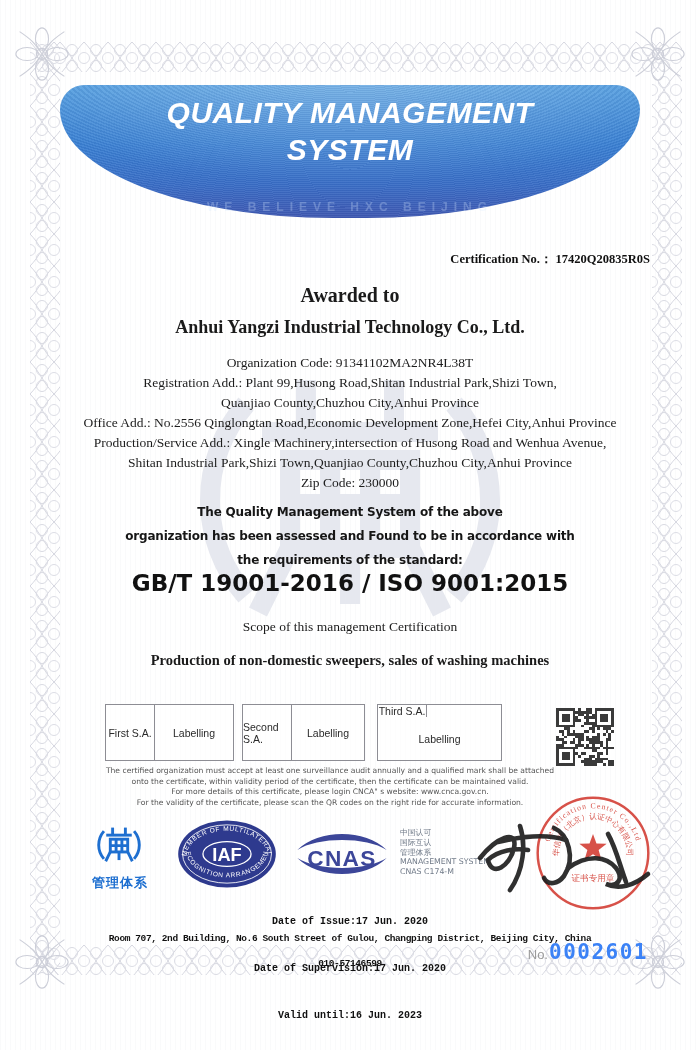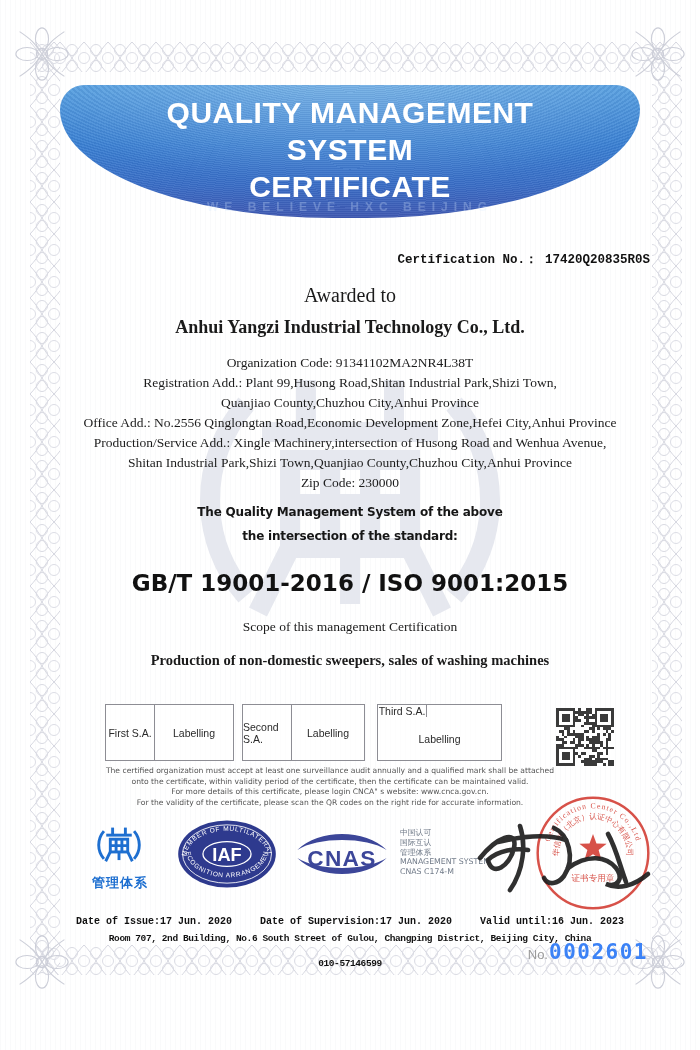--- a/index.html
+++ b/index.html
@@ -13,29 +13,29 @@
   
   .watermark{position:absolute;left:150px;top:300px;width:400px;height:400px;z-index:0;color:#e6e8ef;}
   
   .banner{position:absolute;left:60px;top:85px;width:580px;height:133px;z-index:3;
         border-radius:26px 26px 50% 50% / 26px 26px 115px 115px;
         background:radial-gradient(120% 170% at 50% -20%,rgba(255,255,255,0.30),rgba(255,255,255,0) 55%),
                    linear-gradient(180deg,#4d9ade 0%,#3a80d2 45%,#3a6ec6 75%,#4059b2 100%);
         text-align:center;color:#fff;font-family:"Liberation Sans",sans-serif;font-weight:bold;}
   .banner::after{content:"";position:absolute;inset:0;border-radius:inherit;pointer-events:none;
         background:repeating-radial-gradient(120% 170% at 50% -20%,rgba(255,255,255,0.06) 0 3px,rgba(10,20,70,0.05) 3px 6px);}
-  .banner-line{font-size:30px;line-height:37px;letter-spacing:0.5px;position:relative;z-index:1;}
+  .banner-line{font-size:30px;line-height:37px;letter-spacing:0.5px;position:relative;z-index:1;font-style:italic;}
   .banner-line:first-child{margin-top:9px;}
   .banner-wm{position:absolute;bottom:4px;left:0;width:100%;z-index:2;font-size:12px;font-weight:bold;
         letter-spacing:6px;color:rgba(215,233,255,0.28);margin-top:12px;}
   
   .abs{position:absolute;z-index:4;}
   .center{left:0;width:700px;text-align:center;}
-  .certno{top:251px;right:50px;font-family:Liberation Mono, monospace;font-weight:bold;font-size:12.5px;color:#111;}
-  .awarded{top:284px;font-size:20px;font-weight:normal;text-align:center;}
+  .certno{top:251px;right:50px;font-family:Liberation Serif, serif;font-weight:bold;font-size:12.5px;color:#111;}
+  .awarded{top:284px;font-size:20px;font-weight:bold;text-align:center;}
   .company{top:317px;font-size:18px;font-weight:bold;}
   .details{top:353px;font-size:13.5px;line-height:20px;color:#1c1c1c;}
   .statement{top:500px;font-family:"DejaVu Sans",sans-serif;font-weight:bold;font-size:12px;
         line-height:24px;letter-spacing:-0.2px;color:#161616;}
   .standard{top:570px;font-family:"DejaVu Sans",sans-serif;font-weight:bold;font-size:23px;color:#111;}
   .scope-h{top:619px;font-size:13.5px;}
   .scope-d{top:652px;font-size:14.5px;font-weight:bold;}
   
   .audit-box{position:absolute;top:704px;height:55px;z-index:4;display:flex;
         border:1px solid #8d8d94;background:rgba(255,255,255,0.6);
@@ -53,22 +53,22 @@
   .hxc-caption{left:70px;top:874px;width:100px;text-align:center;font-family:"Liberation Sans",sans-serif;
         font-weight:bold;font-size:13px;letter-spacing:1px;color:#1e6fd0;}
   .iaf-logo{left:176px;top:818px;width:102px;height:72px;}
   .cnas-logo{left:292px;top:827px;width:100px;height:54px;}
   .accr-text{left:400px;top:828px;width:110px;font-family:"DejaVu Sans",sans-serif;
         font-size:7.8px;line-height:9.8px;color:#707a88;text-align:left;}
   
   .seal{left:531px;top:791px;width:124px;height:124px;z-index:5;}
   .sig{left:468px;top:798px;width:200px;height:110px;z-index:6;}
   
-  .f1{top:916px;display:flex;justify-content:center;gap:28px;
-        font-family:"Liberation Mono",monospace;font-weight:bold;font-size:10px;color:#111;}
+  .f1{top:916px;display:flex;justify-content:center;gap:36px;
+        font-family:"Liberation Mono",monospace;font-weight:bold;font-size:10px;color:#111;flex-direction:column;}
   .f2{top:933px;display:flex;justify-content:center;gap:14px;
         font-family:"Liberation Mono",monospace;font-weight:bold;font-size:9.5px;letter-spacing:-0.4px;color:#111;flex-direction:column;}
   .serial{top:940px;right:52px;display:flex;align-items:baseline;z-index:6;}
   .serial .pre{font-family:"Liberation Sans",sans-serif;font-size:13px;color:#9a9a9a;margin-right:1px;}
   .serial .num{font-family:"DejaVu Sans Mono",monospace;font-weight:bold;font-size:21px;
         letter-spacing:1.5px;color:#3b82f6;}
 </style>
 </head>
 <body>
 
@@ -135,21 +135,20 @@
       <use href="#corner-flourish"></use>
     </svg>
 
   <svg class="watermark">
       <use href="#hxc-glyph"></use>
     </svg>
 
   <div class="banner">
     <div class="banner-line">QUALITY MANAGEMENT</div>
     <div class="banner-line">SYSTEM</div>
-    <div class="banner-line">CERTIFICATE</div>
     <div class="banner-wm">WE BELIEVE HXC BEIJING</div>
   </div>
 
   <div class="abs certno">
     <span>Certification No.</span><span>：</span> <span>17420Q20835R0S</span>
   </div>
 
   <div class="abs center awarded">Awarded to</div>
   <div class="abs center company">Anhui Yangzi Industrial Technology Co., Ltd.</div>
 
@@ -158,21 +157,22 @@
     <div>Registration Add.: Plant 99,Husong Road,Shitan Industrial Park,Shizi Town,</div>
     <div>Quanjiao County,Chuzhou City,Anhui Province</div>
     <div>Office Add.: No.2556 Qinglongtan Road,Economic Development Zone,Hefei City,Anhui Province</div>
     <div>Production/Service Add.: Xingle Machinery,intersection of Husong Road and Wenhua Avenue,</div>
     <div>Shitan Industrial Park,Shizi Town,Quanjiao County,Chuzhou City,Anhui Province</div>
     <div>Zip Code: 230000</div>
   </div>
 
   <div class="abs center statement">
     <div>The Quality Management System of the above</div>
-    <div>the intersection of the standard:</div>
+    <div>organization has been assessed and Found to be in accordance with</div>
+    <div>the requirements of the standard:</div>
   </div>
   <div class="abs center standard">GB/T 19001-2016 / ISO 9001:2015</div>
 
   <div class="abs center scope-h">Scope of this management Certification</div>
   <div class="abs center scope-d">Production of non-domestic sweepers, sales of washing machines</div>
 
   <div class="audit-box" id="ab1">
     <div class="cell c1">First S.A.</div>
     <div class="cell c2">Labelling</div>
   </div>

